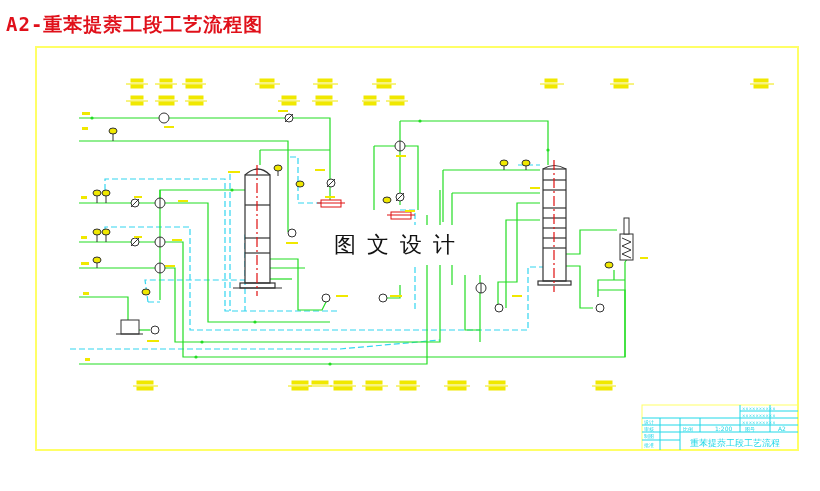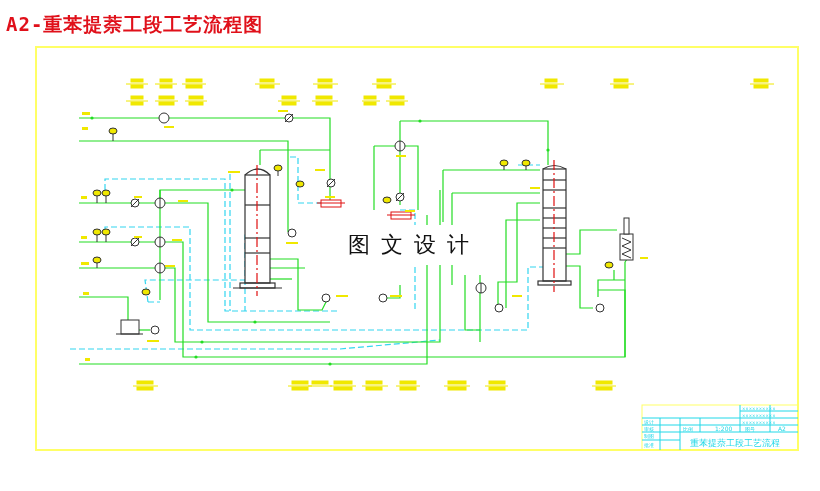--- a/index.html
+++ b/index.html
@@ -1,19 +1,19 @@
 <!DOCTYPE html>
 <html><head>
 <meta charset="utf-8">
 <style>
   html,body{margin:0;padding:0;background:#ffffff;}
   body{width:820px;height:491px;position:relative;overflow:hidden;font-family:"DejaVu Sans",sans-serif;}
   .title{position:absolute;left:6px;top:12px;font-family:"DejaVu Sans Mono","Liberation Mono",monospace;font-weight:bold;font-size:19px;color:#e0101a;letter-spacing:1px;}
   svg.canvas{position:absolute;left:0;top:0;}
-  .watermark{position:absolute;left:332px;top:225px;width:164px;height:40px;background:#ffffff;display:flex;align-items:center;justify-content:center;
+  .watermark{position:absolute;left:318px;top:225px;width:164px;height:40px;background:#ffffff;display:flex;align-items:center;justify-content:center;
     font-family:"DejaVu Serif","Liberation Serif",serif;font-size:22px;letter-spacing:11px;color:#111;}
   .tb-text{font-family:"DejaVu Sans",sans-serif;fill:#20d8e8;}
 </style>
 </head>
 <body>
 
 <div class="title">A2-重苯提萘工段工艺流程图</div>
 
 <svg class="canvas" width="820" height="491" viewBox="0 0 820 491">
 

